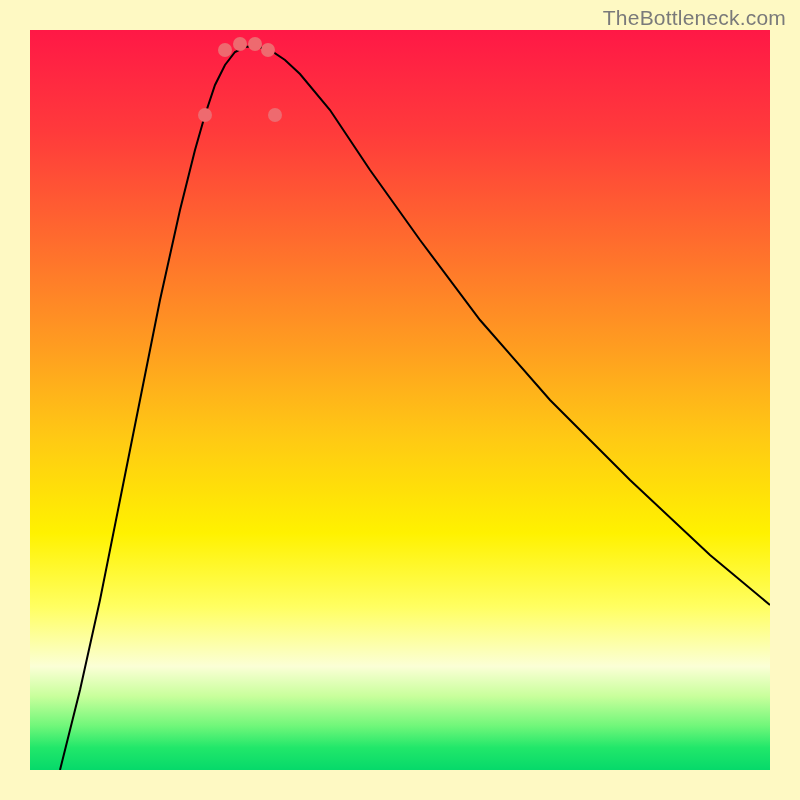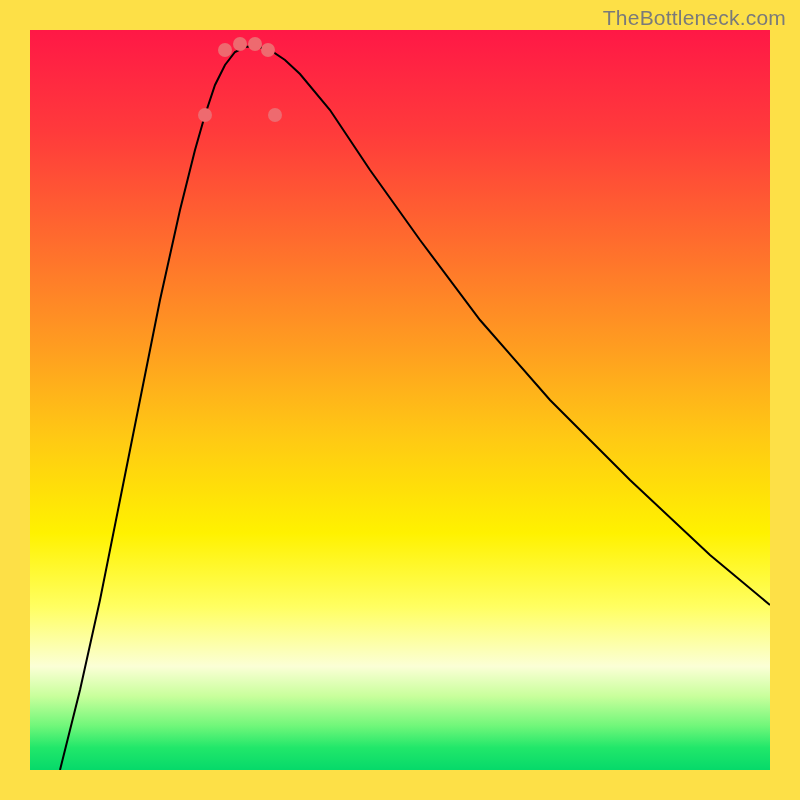--- a/index.html
+++ b/index.html
@@ -7,21 +7,21 @@
     padding: 0;
     width: 800px;
     height: 800px;
     overflow: hidden;
     background: #000;
     font-family: Arial, Helvetica, sans-serif;
   }
   .frame {
     position: absolute;
     inset: 0;
-    background: #fde047;
+    background: #fef9c3;
   }
   .plot-area {
     position: absolute;
     left: 30px;
     top: 30px;
     width: 740px;
     height: 740px;
     background: linear-gradient(to bottom,
       #ff1846 0%,
       #ff3b3b 14%,

